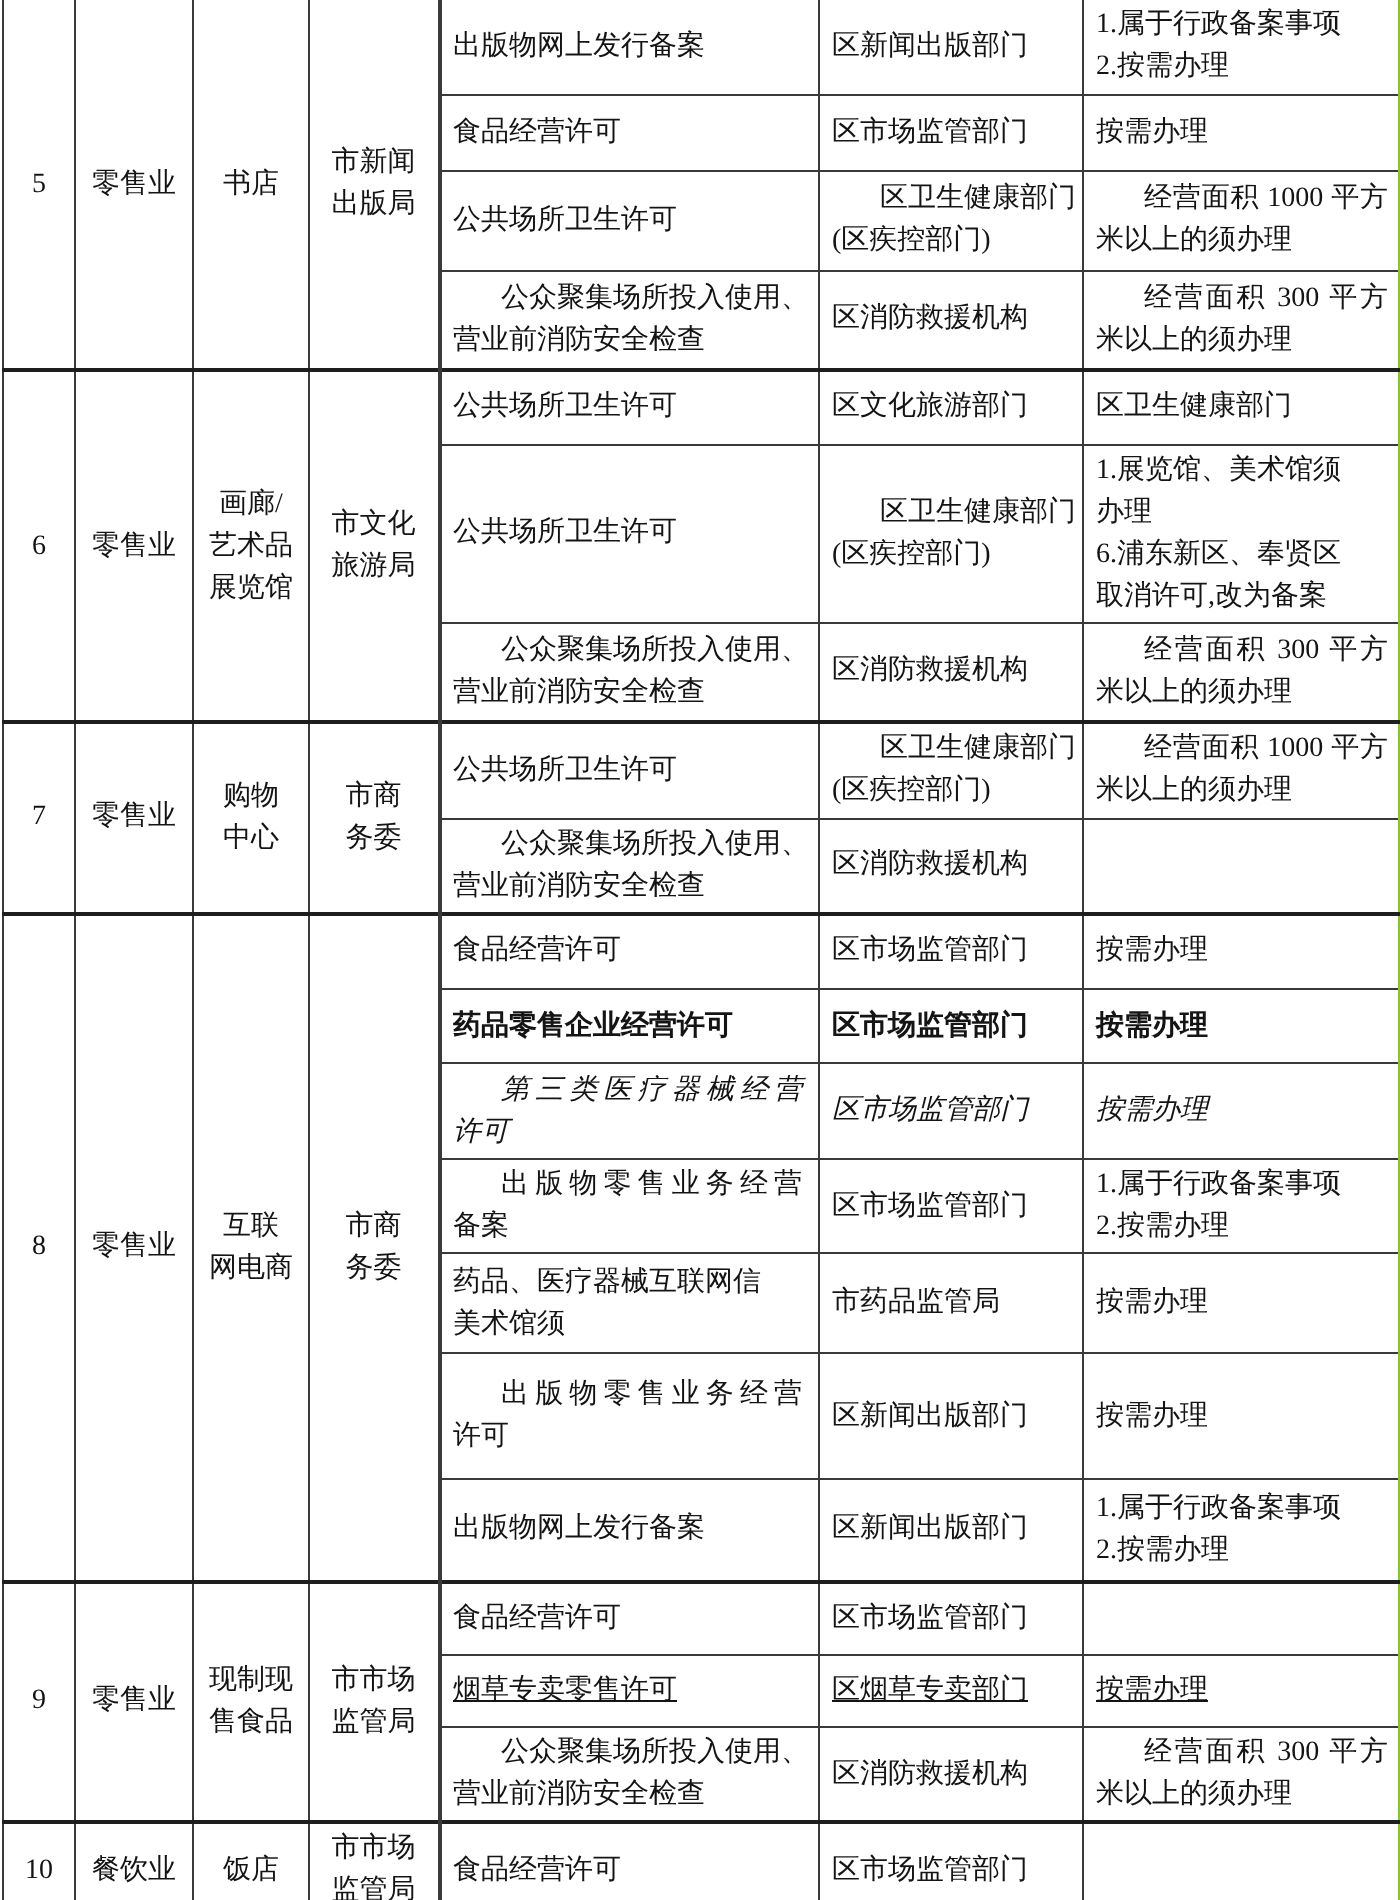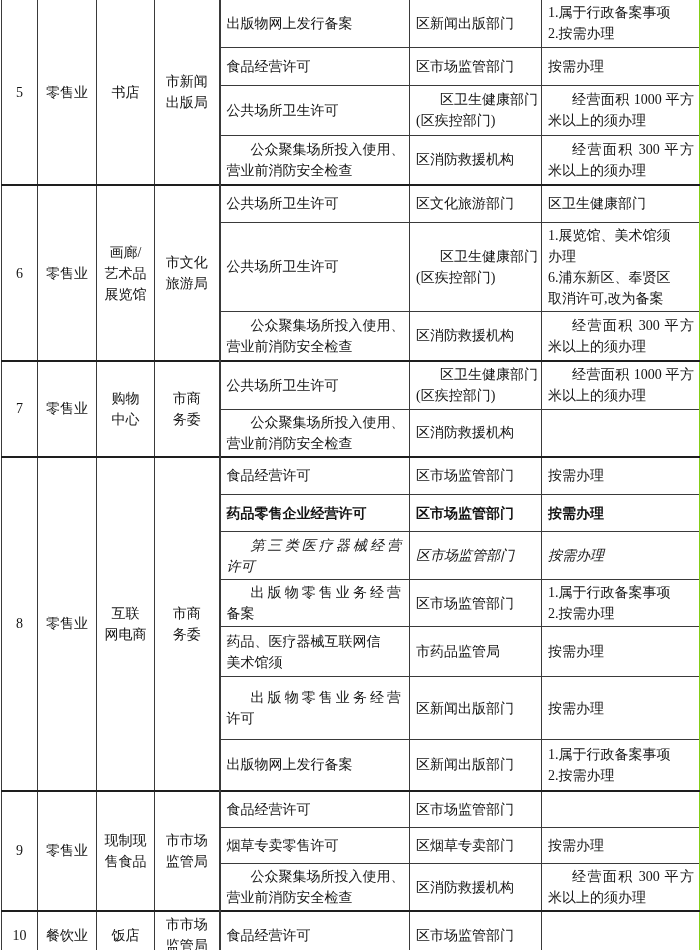--- a/index.html
+++ b/index.html
@@ -336,21 +336,21 @@
             <div class="line">监管局</div>
           </td>
           <td class="c5">
             <div class="line">食品经营许可</div>
           </td>
           <td class="c6">
             <div class="line">区市场监管部门</div>
           </td>
           <td class="c7"></td>
         </tr>
-        <tr style="height: 36px;">
+        <tr style="height: 36px; text-decoration: underline;">
           <td class="c5">
             <div class="line">烟草专卖零售许可</div>
           </td>
           <td class="c6">
             <div class="line">区烟草专卖部门</div>
           </td>
           <td class="c7">
             <div class="line">按需办理</div>
           </td>
         </tr>

